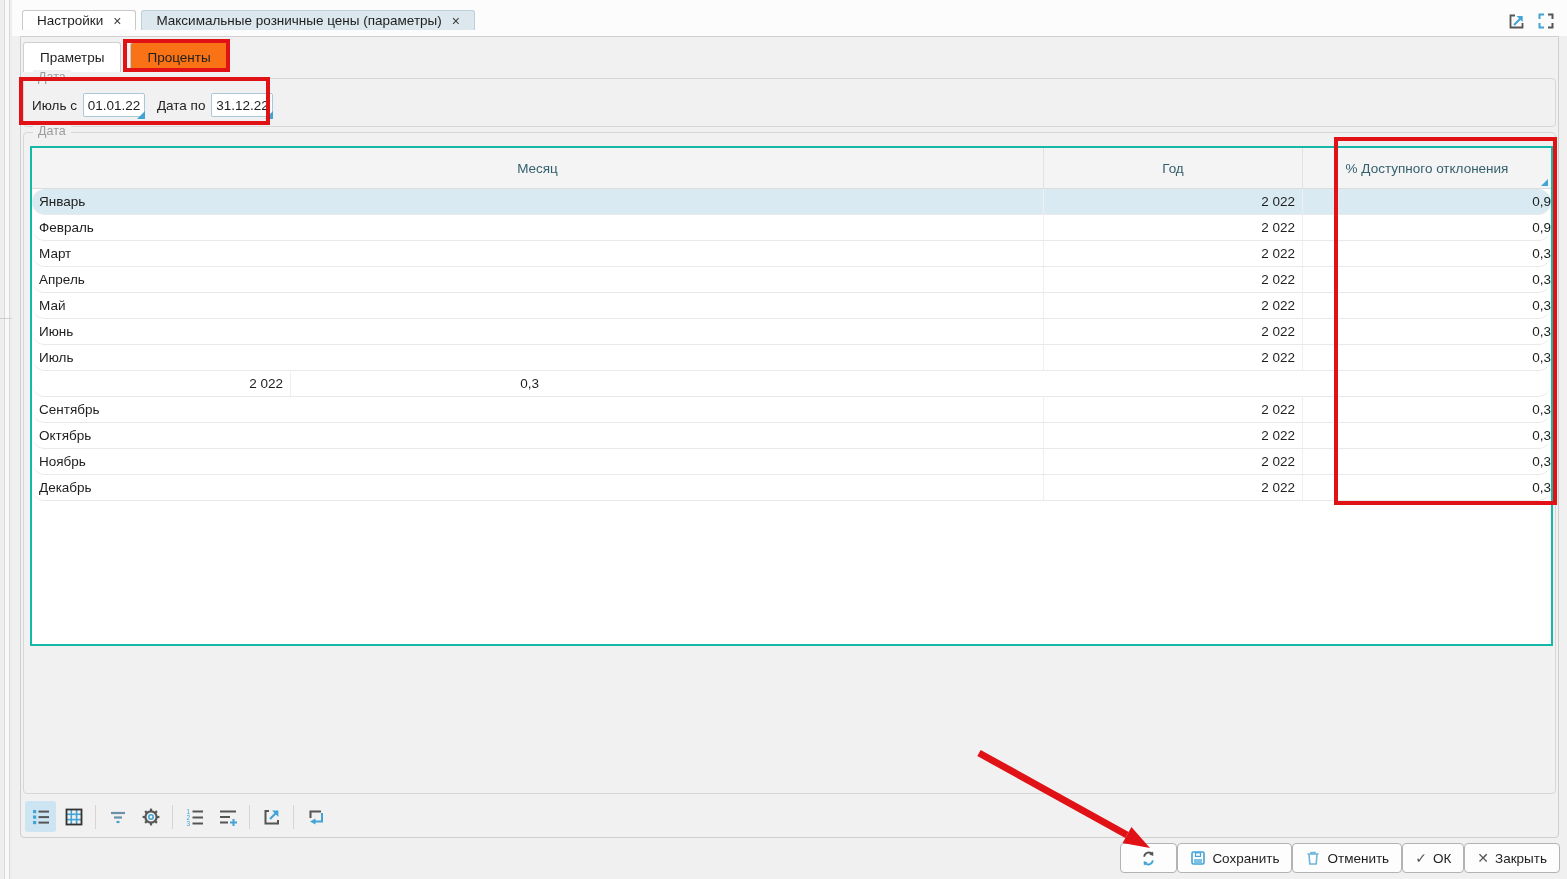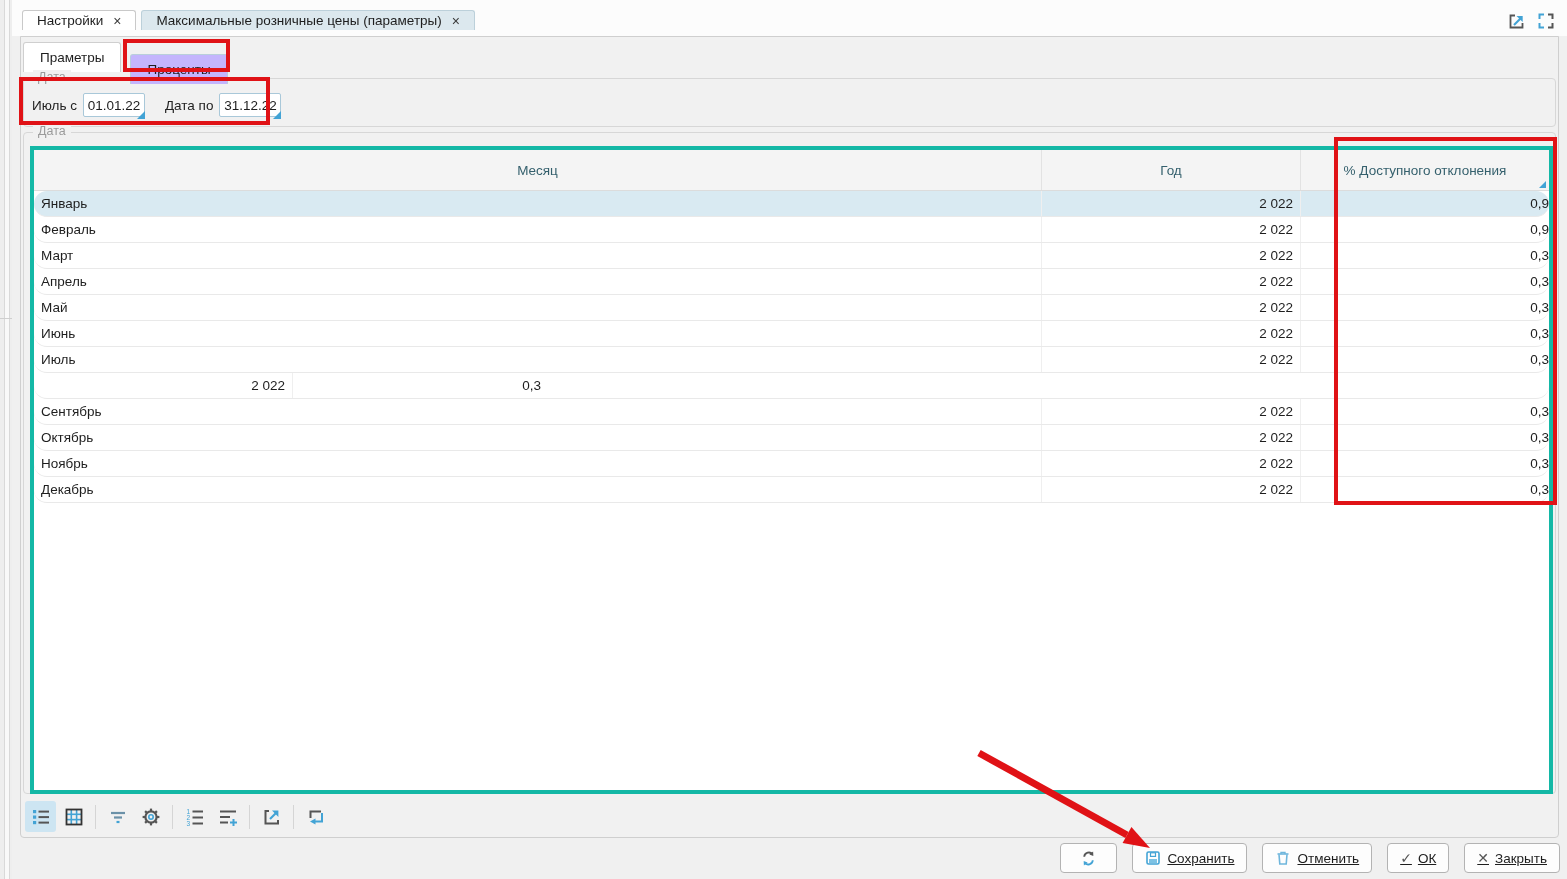--- a/index.html
+++ b/index.html
@@ -29,40 +29,40 @@
   .winbtn { width:22px; height:22px; display:flex; align-items:center; justify-content:center; }
 
   
   .panel { left:8px; top:36px; width:1539px; height:802px; background:#f1f1f1;
     border:1px solid #cfcfcf; border-radius:0 0 4px 4px; }
 
   
   .subtabbar { left:2px; top:5px; height:30px; display:flex; gap:9px; }
   .subtab { display:flex; align-items:center; padding:0 16px; height:30px; font-size:13.5px;
     border:1px solid #cfcfcf; border-bottom:none; border-radius:3px 3px 0 0; background:#ffffff; }
-  .subtab.active { background:#c4b5fd; border-color:#b9cfdb;margin-top:12px; }
+  .subtab.active { background:#f97316; border-color:#b9cfdb; }
 
   
   .groupbox { border:1px solid #d7d7d7; border-radius:4px; }
   .gb-legend { position:absolute; top:-9px; left:9px; background:#f1f1f1; padding:0 5px;
     font-size:12.5px; color:#9b9b9b; }
   .gb-date { left:2px; top:41px; width:1533px; height:49px; }
   .gb-table { left:2px; top:95px; width:1533px; height:662px; }
 
   .daterow { position:absolute; left:8px; top:14px; display:flex; align-items:center; gap:6px; }
   .datelabel { font-size:13.5px; color:#222; }
-  .datefield { position:relative; display:inline-block; margin-right:14px; }
+  .datefield { position:relative; display:inline-block; margin-right:6px; }
   .datefield input { width:62px; height:24px; border:1px solid #a9c8d9; border-radius:2px;
     font-family:inherit; font-size:13.5px; text-align:center; color:#1e1e1e; background:#fff; }
   .datefield::after { content:""; position:absolute; right:0px; bottom:-2px; width:0; height:0;
     border-left:8px solid transparent; border-bottom:8px solid #42a3d5; }
 
   
-  .dtable { position:absolute; left:6px; top:13px; width:1523px; height:648px;
-    background:#ffffff; border:4px solid #14b8a6; display:flex; flex-direction:column; }
+  .dtable { position:absolute; left:6px; top:13px; width:1523px; height:500px;
+    background:#ffffff; border:2px solid #14b8a6; display:flex; flex-direction:column; }
   .thead { display:flex; height:41px; background:#f4f4f4; border-bottom:1px solid #dcdcdc; flex:0 0 41px; }
   .th { font-size:13.5px; color:#35606d; display:flex; align-items:center; justify-content:center;
     border-right:1px solid #e2e2e2; position:relative; }
   .th:last-child { border-right:none; }
   .th-month { flex:1 1 auto; }
   .th-year { flex:0 0 259px; }
   .th-pct { flex:0 0 248px; }
   .sort-glyph { position:absolute; right:3px; bottom:2px; width:0; height:0;
     border-left:7px solid transparent; border-bottom:7px solid #42a3d5; }
   .trow { display:flex; height:26px; flex:0 0 26px; border-bottom:1px solid #e9e9e9; background:#fff;border-radius:13px; }
@@ -74,21 +74,21 @@
   .tfill { flex:1 1 auto; background:#fff; }
 
   
   .toolbar { position:absolute; left:4px; bottom:4px; height:33px; display:flex; align-items:center; gap:2px; }
   .tbtn { width:31px; height:31px; display:flex; align-items:center; justify-content:center; border-radius:3px; }
   .tbtn.selected { background:#cde5f2; }
   .tsep { width:1px; height:24px; background:#d5d5d5; margin:0 4px; }
 
   
   .footerbar { left:0; top:838px; width:1555px; height:41px; background:#f0f0f0; }
-  .fbtns { position:absolute; right:7px; top:5px; display:flex; gap:15px;text-decoration:underline; }
+  .fbtns { position:absolute; right:7px; top:5px; display:flex; gap:0; }
   .fbtn { height:30px; background:#fdfdfd; border:1px solid #b3b3b3; border-radius:4px;
     display:flex; align-items:center; justify-content:center; gap:6px; font-size:13.5px;
     color:#1e1e1e; padding:0 12px; }
   .fbtn .glyph { font-size:14px; color:#555; }
   .fbtn-refresh { width:57px; }
 
   
   .anno { position:absolute; border:4px solid #e01216; pointer-events:none; }
   .anno-subtab { left:123px; top:39px; width:107px; height:33px; }
   .anno-date { left:19px; top:77px; width:251px; height:48px; }

